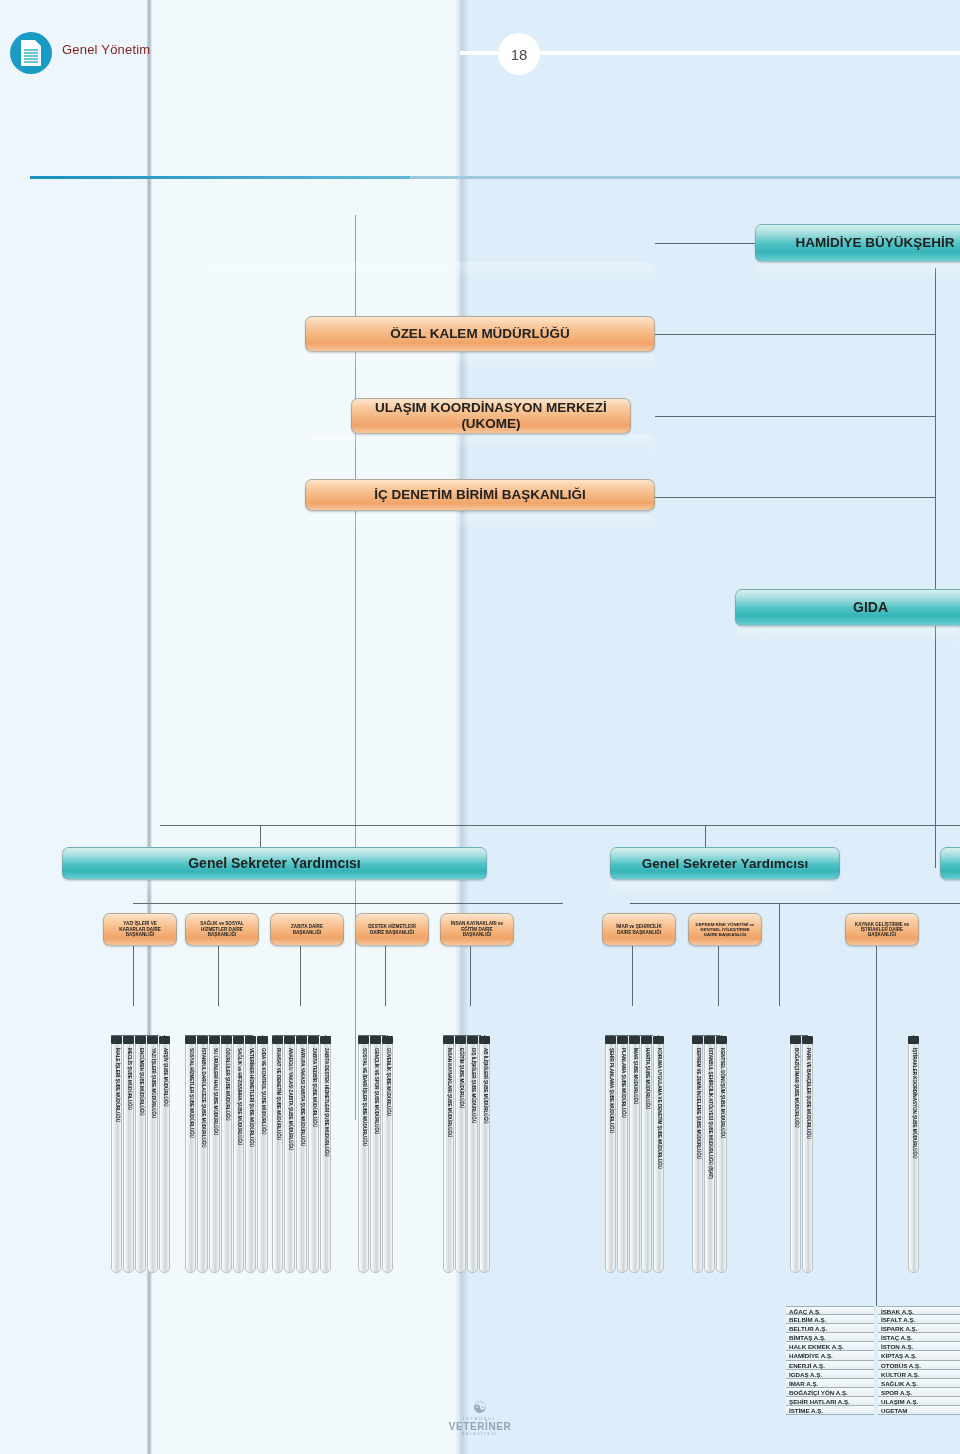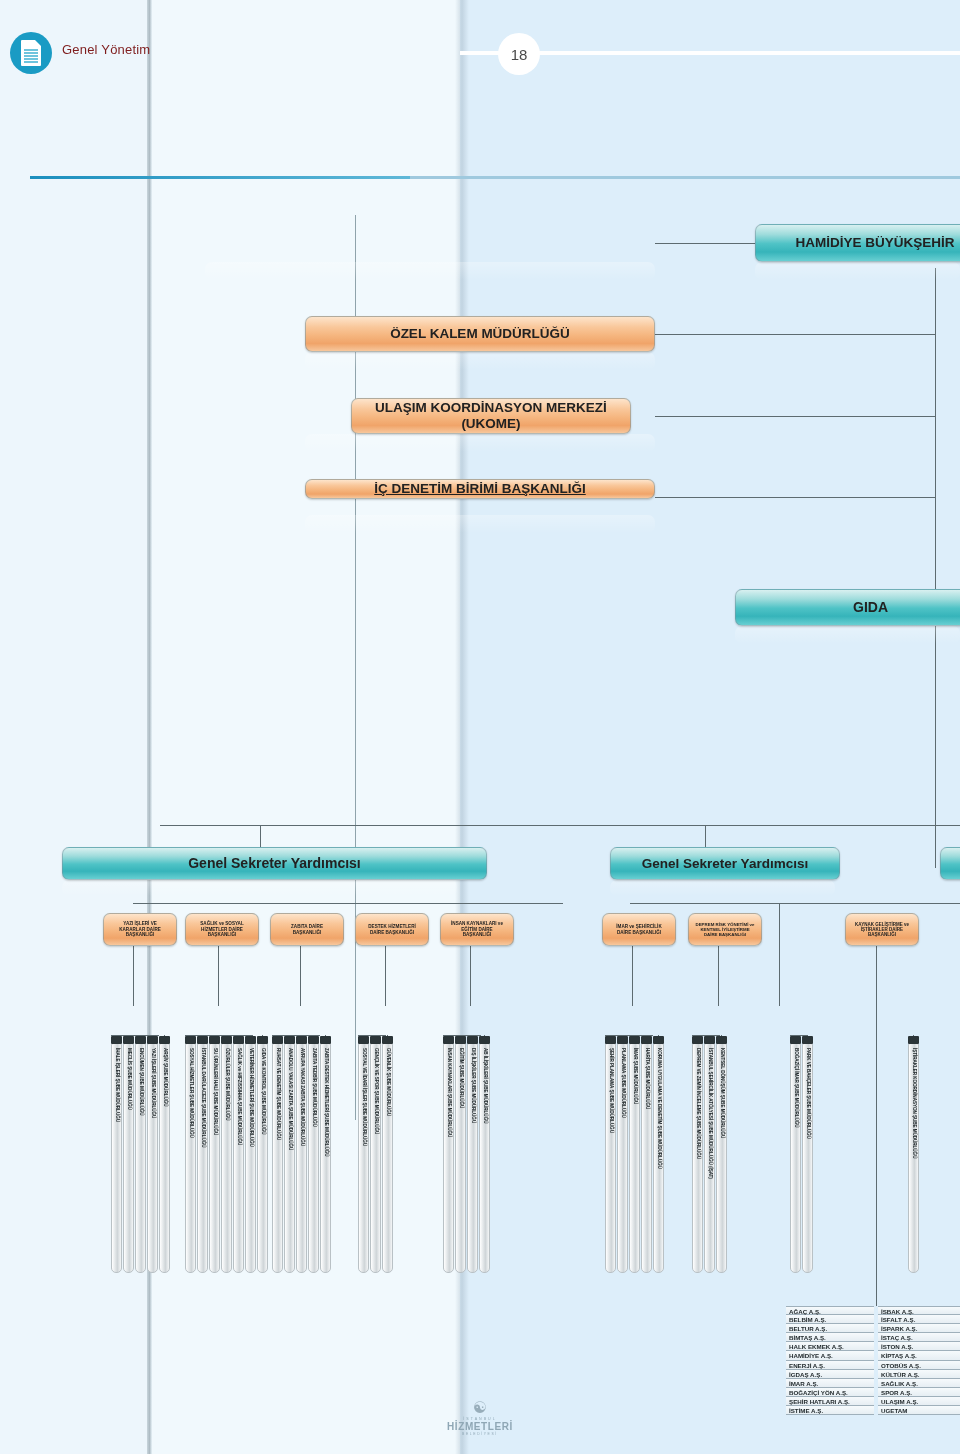--- a/index.html
+++ b/index.html
@@ -212,21 +212,21 @@
   <div class="box orange" style="left:305px;top:316px;width:350px;height:36px;font-size:13.5px;">
     <span class="lbl">ÖZEL KALEM MÜDÜRLÜĞÜ</span>
   </div>
 
   <div class="reflect" style="left:305px;top:434px;width:350px;height:18px;"></div>
   <div class="box orange" style="left:305px;top:398px;width:280px;height:36px;font-size:13.5px;margin-left:46px;">
     <span class="lbl">ULAŞIM KOORDİNASYON MERKEZİ (UKOME)</span>
   </div>
 
   <div class="reflect" style="left:305px;top:515px;width:350px;height:18px;"></div>
-  <div class="box orange" style="left:305px;top:479px;width:350px;height:20px;font-size:13.5px;text-decoration:underline;">
+  <div class="box orange" style="left:305px;top:479px;width:350px;height:32px;font-size:13.5px;">
     <span class="lbl">İÇ DENETİM BİRİMİ BAŞKANLIĞI</span>
   </div>
 
   <div class="reflect" style="left:735px;top:626px;width:225px;height:18px;"></div>
   <div class="box teal" style="left:735px;top:589px;width:300px;height:37px;font-size:14px;justify-content:flex-end;padding-right:140px;">
     <span class="lbl">GIDA</span>
   </div>
 
   <div class="reflect" style="left:62px;top:880px;width:395px;height:16px;"></div>
   <div class="box teal" style="left:62px;top:847px;width:425px;height:33px;font-size:14px;">
@@ -496,16 +496,16 @@
         <div class="co-row">SAĞLIK A.Ş.</div>
         <div class="co-row">SPOR A.Ş.</div>
         <div class="co-row">ULAŞIM A.Ş.</div>
         <div class="co-row">UGETAM</div>
       </div>
   </div>
 
   <div class="footer-logo">
     <div class="tulip">☯</div>
     <div class="t1">İSTANBUL</div>
-    <div class="t2">HİZMETLERİ</div>
+    <div class="t2">VETERİNER</div>
     <div class="t3">BELEDİYESİ</div>
   </div>
 </div>
 
 </body></html>

